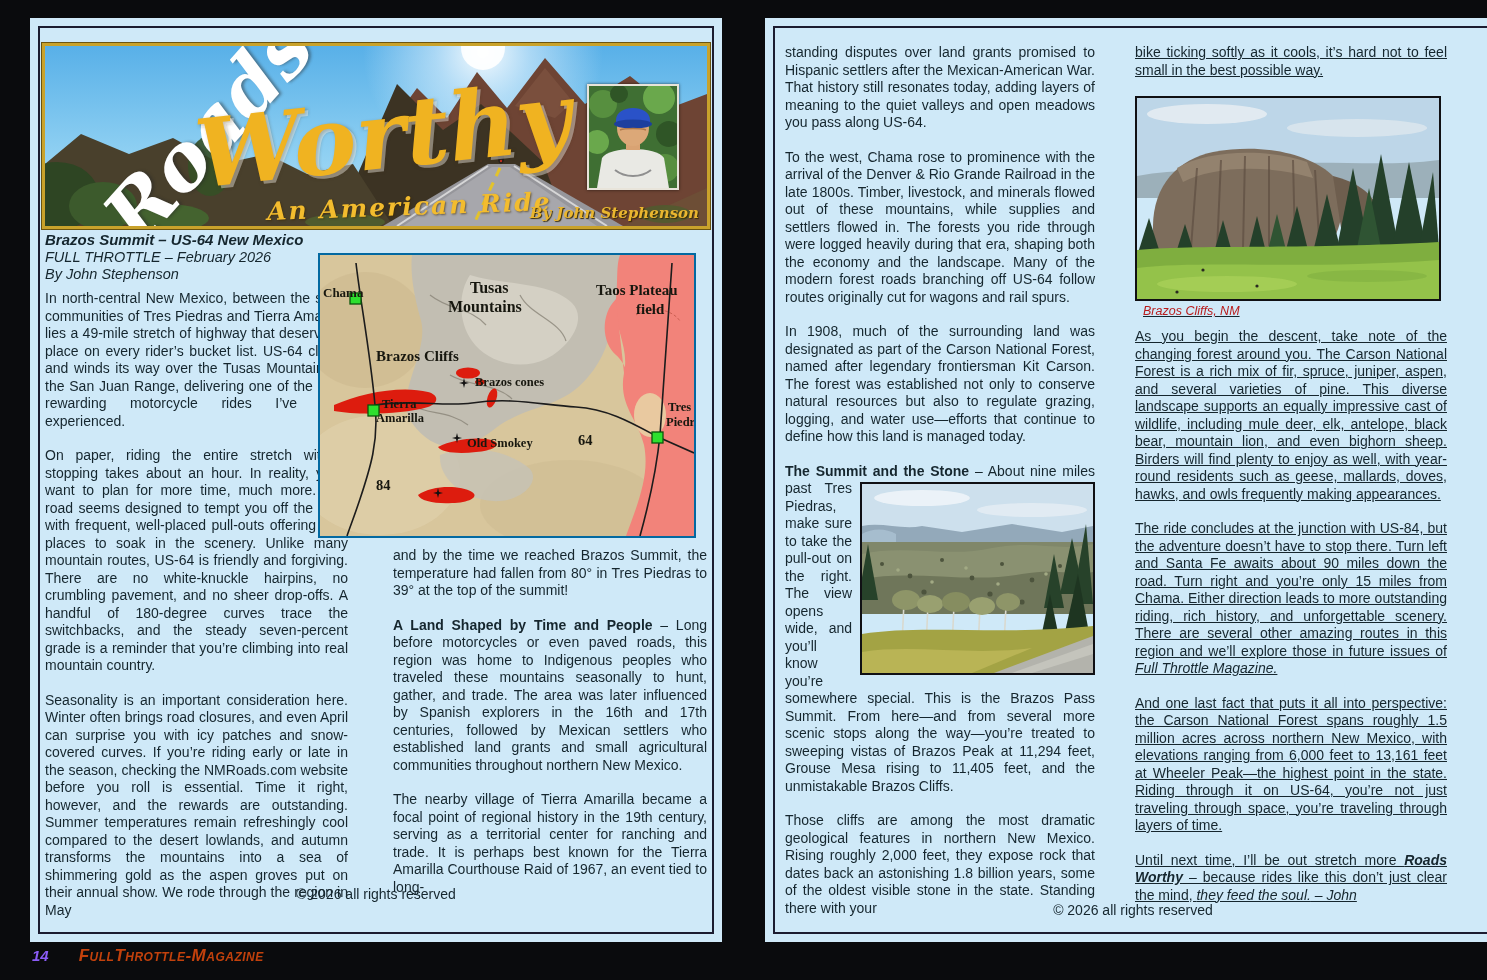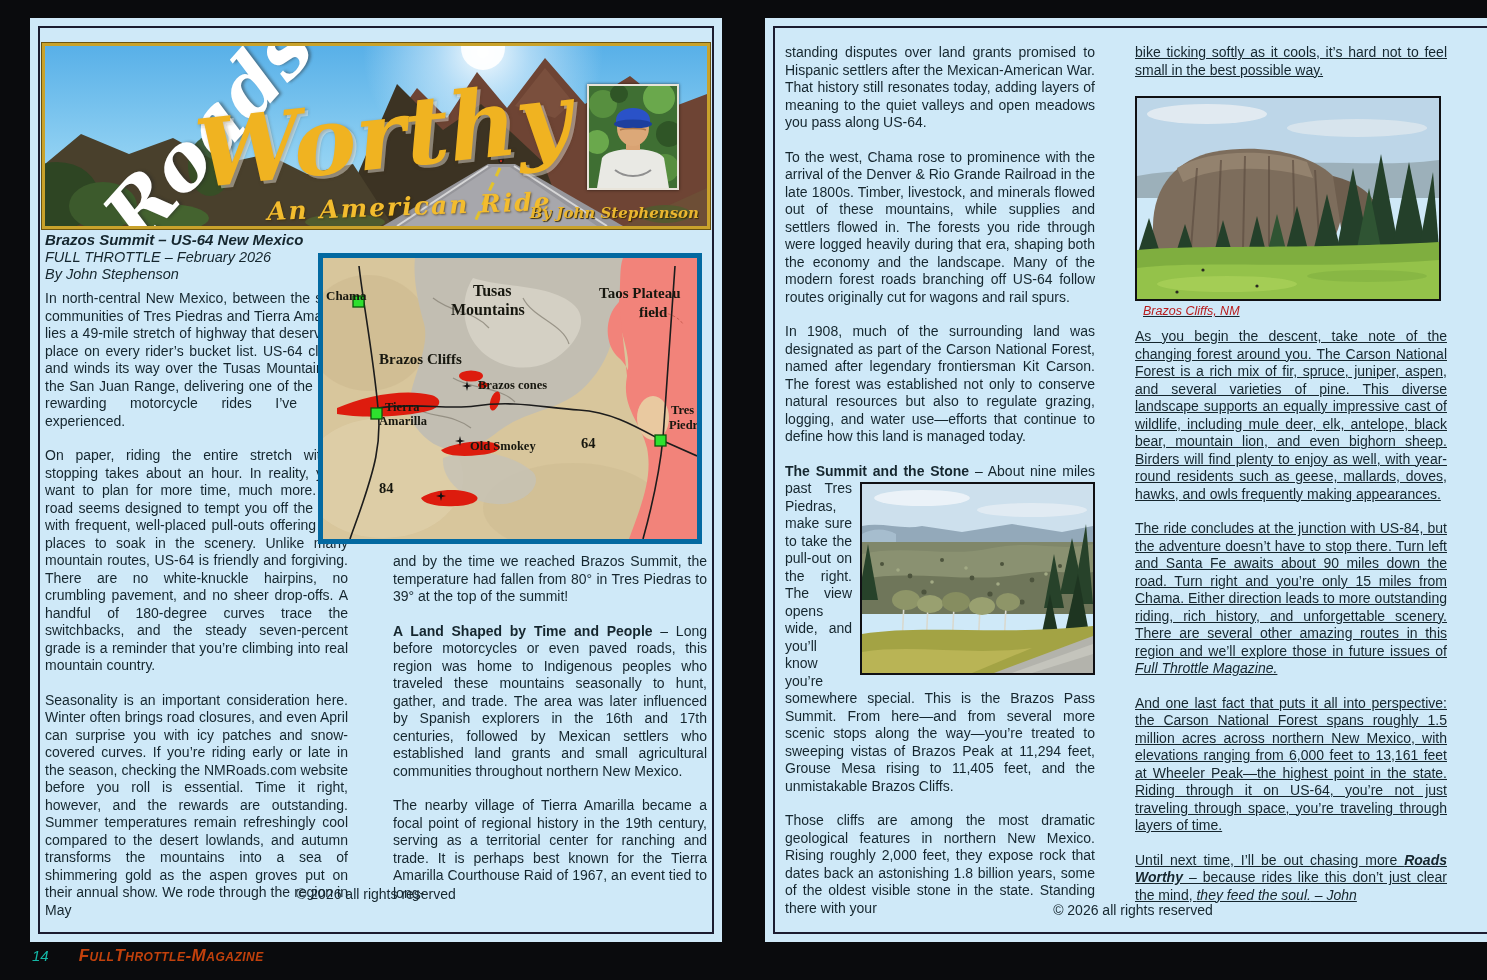--- a/index.html
+++ b/index.html
@@ -25,38 +25,38 @@
                 box-shadow:0 0 3px rgba(0,0,0,.6);overflow:hidden;}
 
   
   .art-header{position:absolute;left:15px;top:213px;width:400px;}
   .art-title{font-size:15px;font-weight:bold;font-style:italic;line-height:18px;}
   .art-issue,.art-author{font-size:14.5px;font-style:italic;line-height:17px;}
   .cols p{margin:0 0 17px;font-size:14px;line-height:17.5px;text-align:justify;}
   .cols p:last-child{margin-bottom:0;}
   .lcol1{position:absolute;left:15px;top:272px;width:303px;}
   .lcol2{position:absolute;left:363px;top:235px;width:314px;}
-  .map-fig{margin:0 0 9px -75px;width:374px;border:5px solid #0369a1;line-height:0;background:#d8c69c;}
+  .map-fig{margin:0 0 9px -75px;width:374px;border:2px solid #0369a1;line-height:0;background:#d8c69c;}
   .copyright{position:absolute;left:0;right:0;text-align:center;font-size:14px;}
   .cr-left{top:868px;} .cr-right{top:884px;}
   .rcol1{position:absolute;left:20px;top:26px;width:310px;}
   .rcol2{position:absolute;left:370px;top:26px;width:312px;text-decoration:underline;}
   .summit-float{float:right;width:231px;margin:2px 0 4px 8px;border:2px solid #101014;line-height:0;}
   .cliffs-fig{margin:8px 0 2px;width:302px;border:2px solid #101014;line-height:0;}
   .photo-caption{font-size:12.5px;font-style:italic;margin:3px 8px 10px;color:#b91c1c;}
   b.lead{font-weight:bold;}
   .em{font-style:italic;} .bem{font-style:italic;font-weight:bold;}
 
   
   .maplbl{font-family:"Liberation Serif",serif;font-weight:bold;fill:#17170f;}
 
   
   .footer-left,.footer-right{position:absolute;top:946px;display:flex;gap:30px;align-items:baseline;}
   .footer-left{left:32px;} .footer-right{right:28px;}
-  .page-num{font-style:italic;font-weight:normal;font-size:15px;color:#14b8a6;}
+  .page-num{font-style:italic;font-weight:bold;font-size:15px;color:#8b5cf6;}
   .footer-brand{font-variant:small-caps;font-style:italic;font-weight:bold;font-size:17px;
                 letter-spacing:.5px;color:#c2410c;}
 </style>
 </head>
 <body>
 
 <div id="canvas">
 
   <div class="page page-left">
     <div class="page-border"></div>
@@ -326,21 +326,21 @@
             </g>
         </svg>
       </figure>
       <div class="photo-caption">Brazos Cliffs, NM</div>
       <p>As you begin the descent, take note of the changing forest around you. The Carson National Forest is a rich mix of fir, spruce, juniper, aspen, and several varieties of pine. This diverse landscape supports an equally impressive cast of wildlife, including mule deer, elk, antelope, black bear, mountain lion, and even bighorn sheep. Birders will find plenty to enjoy as well, with year-round residents such as geese, mallards, doves, hawks, and owls frequently making appearances.</p>
       <p>
         <span>The ride concludes at the junction with US-84, but the adventure doesn’t have to stop there. Turn left and Santa Fe awaits about 90 miles down the road. Turn right and you’re only 15 miles from Chama. Either direction leads to more outstanding riding, rich history, and unforgettable scenery. There are several other amazing routes in this region and we’ll explore those in future issues of </span><span class="em">Full Throttle Magazine.</span>
       </p>
       <p>And one last fact that puts it all into perspective: the Carson National Forest spans roughly 1.5 million acres across northern New Mexico, with elevations ranging from 6,000 feet to 13,161 feet at Wheeler Peak—the highest point in the state. Riding through it on US-64, you’re not just traveling through space, you’re traveling through layers of time.</p>
       <p>
-        <span>Until next time, I’ll be out chasing more </span><span class="bem">Roads Worthy</span><span> – because rides like this don’t just clear the mind, </span><span class="em">they feed the soul.</span><span class="em"> – John</span>
+        <span>Until next time, I’ll be out stretch more </span><span class="bem">Roads Worthy</span><span> – because rides like this don’t just clear the mind, </span><span class="em">they feed the soul.</span><span class="em"> – John</span>
       </p>
     </div>
 
     <div class="copyright cr-right">© 2026 all rights reserved</div>
   </div>
 
   <div class="footer-left">
     <span class="page-num">14</span>
     <span class="footer-brand">FullThrottle-Magazine</span>
   </div>

